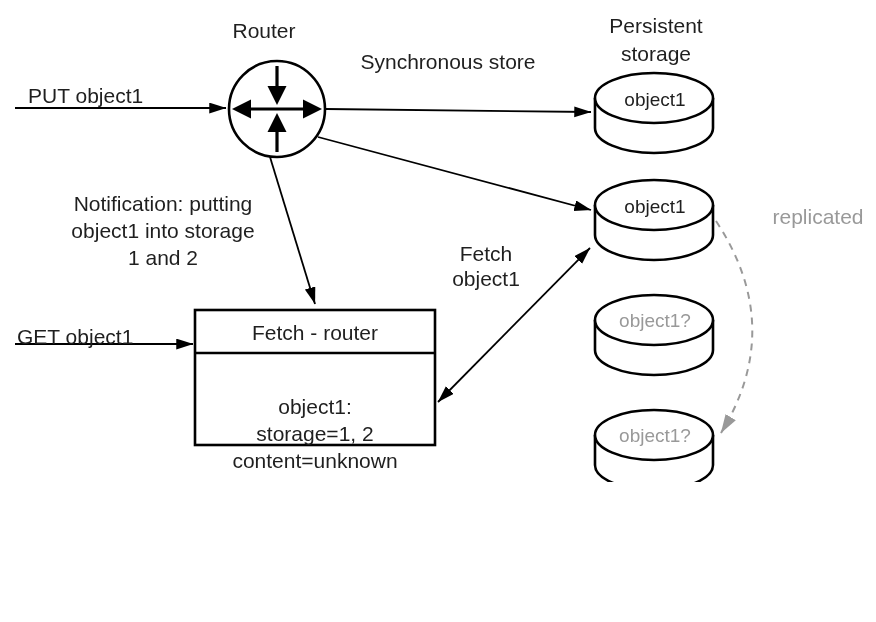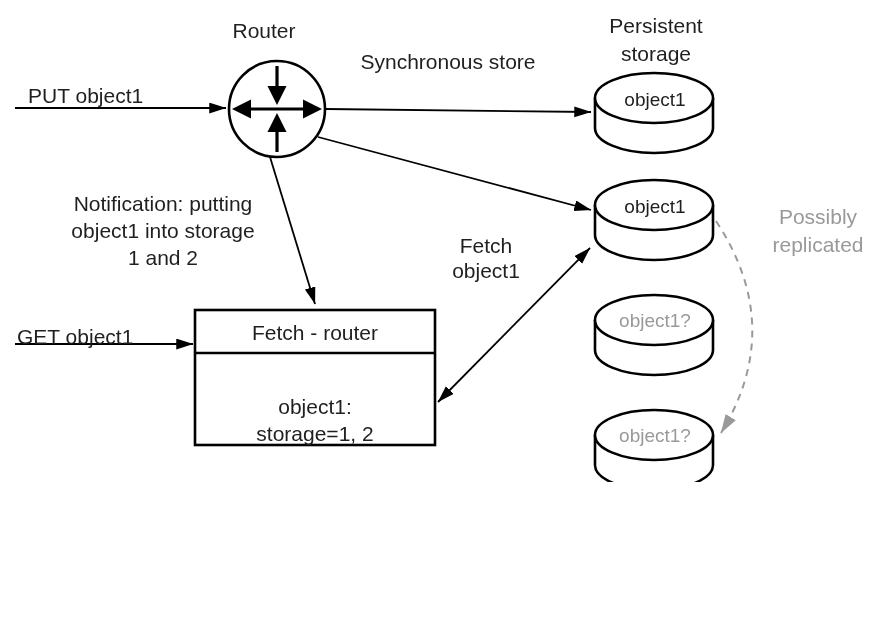--- a/index.html
+++ b/index.html
@@ -84,35 +84,35 @@
   </div>
 
   <div class="lbl center multiline" style="left:163px; top:190px;">
     <div>Notification: putting</div>
     <div>object1 into storage</div>
     <div>1 and 2</div>
   </div>
 
   <div class="lbl" style="left:17px; top:309px;margin-top:16px;">GET object1</div>
 
-  <div class="lbl center fetch" style="left:486px; top:233px;">
+  <div class="lbl center fetch" style="left:486px; top:241px;">
     <div>Fetch</div>
     <div>object1</div>
   </div>
 
   <div class="lbl center muted possibly" style="left:818px; top:203px;">
-    <div>Possibly</div>
     <div>replicated</div>
   </div>
 
   <div class="lbl center" style="left:315px; top:321px;">Fetch - router</div>
 
   <div class="lbl center multiline" style="left:315px; top:356px;margin-top:37px;">
     <div>object1:</div>
     <div>storage=1, 2</div>
+    <div>content=unknown</div>
   </div>
 
   <div class="lbl center cyl-lbl" style="left:655px; top:89px;">object1</div>
   <div class="lbl center cyl-lbl" style="left:655px; top:196px;">object1</div>
   <div class="lbl center cyl-lbl muted" style="left:655px; top:310px;">object1?</div>
   <div class="lbl center cyl-lbl muted" style="left:655px; top:425px;">object1?</div>
   <div class="lbl center cyl-lbl muted" style="left:655px; top:537px;">object1?</div>
 
 </div>
 

